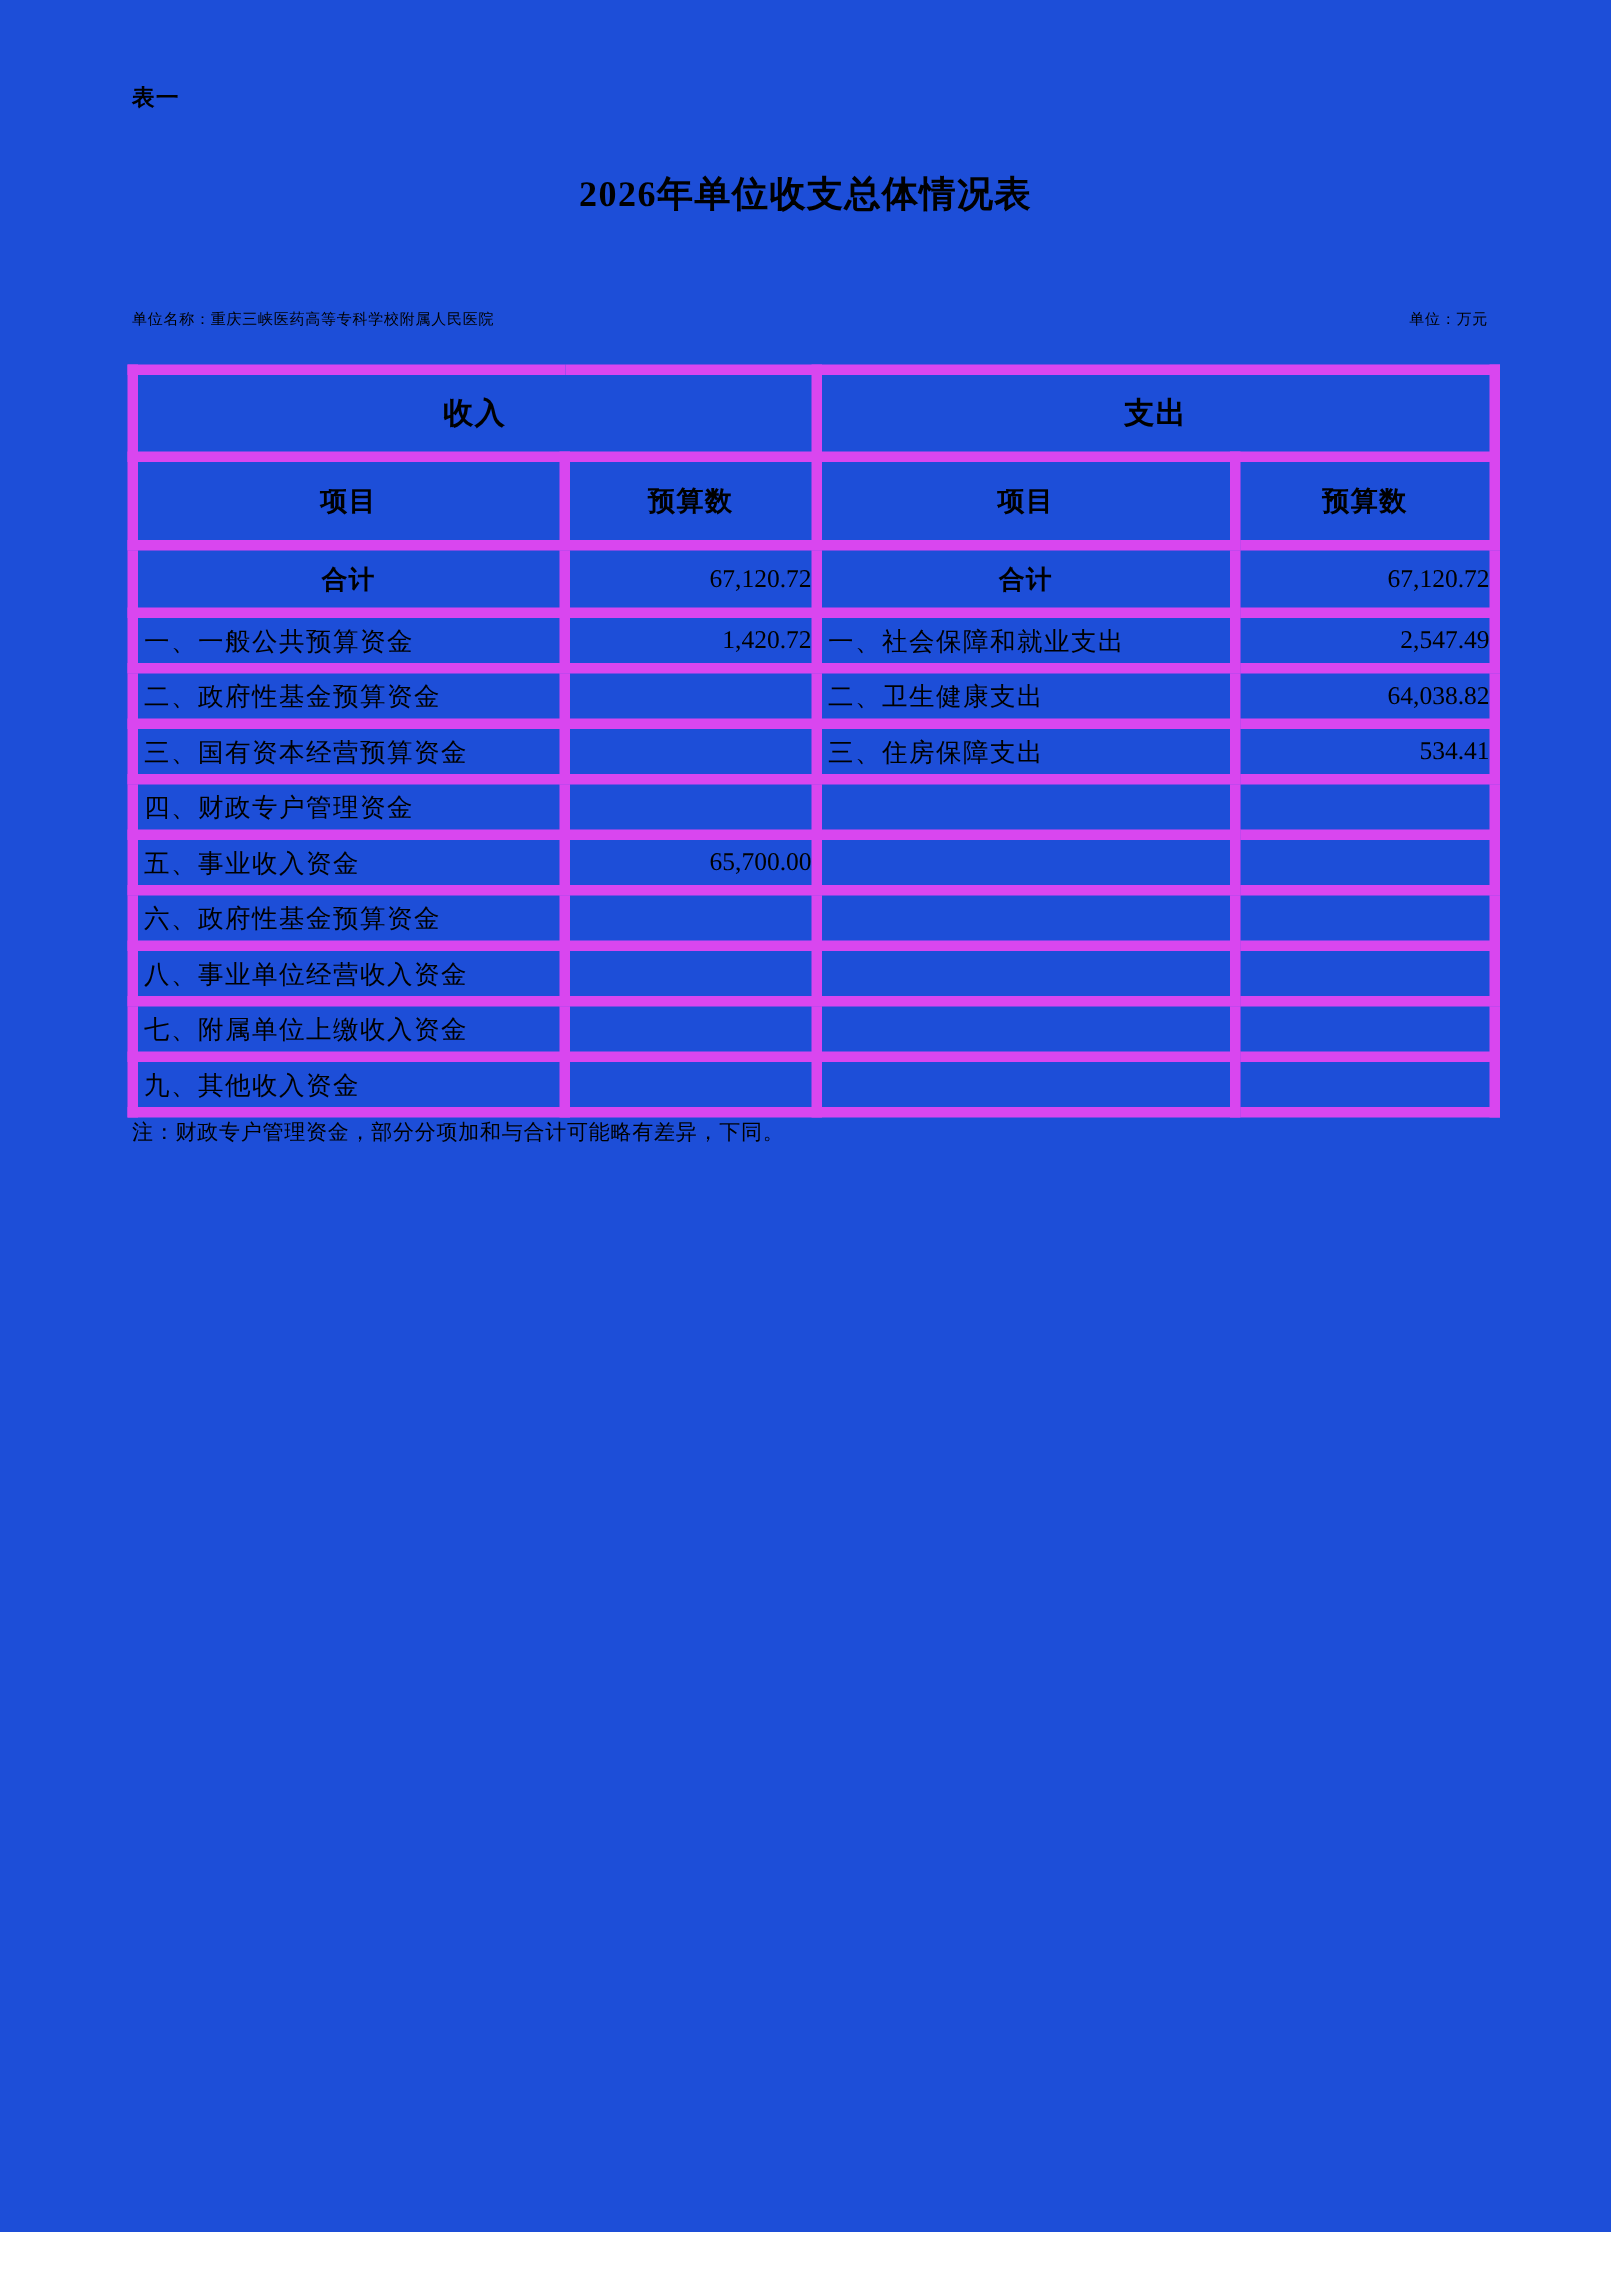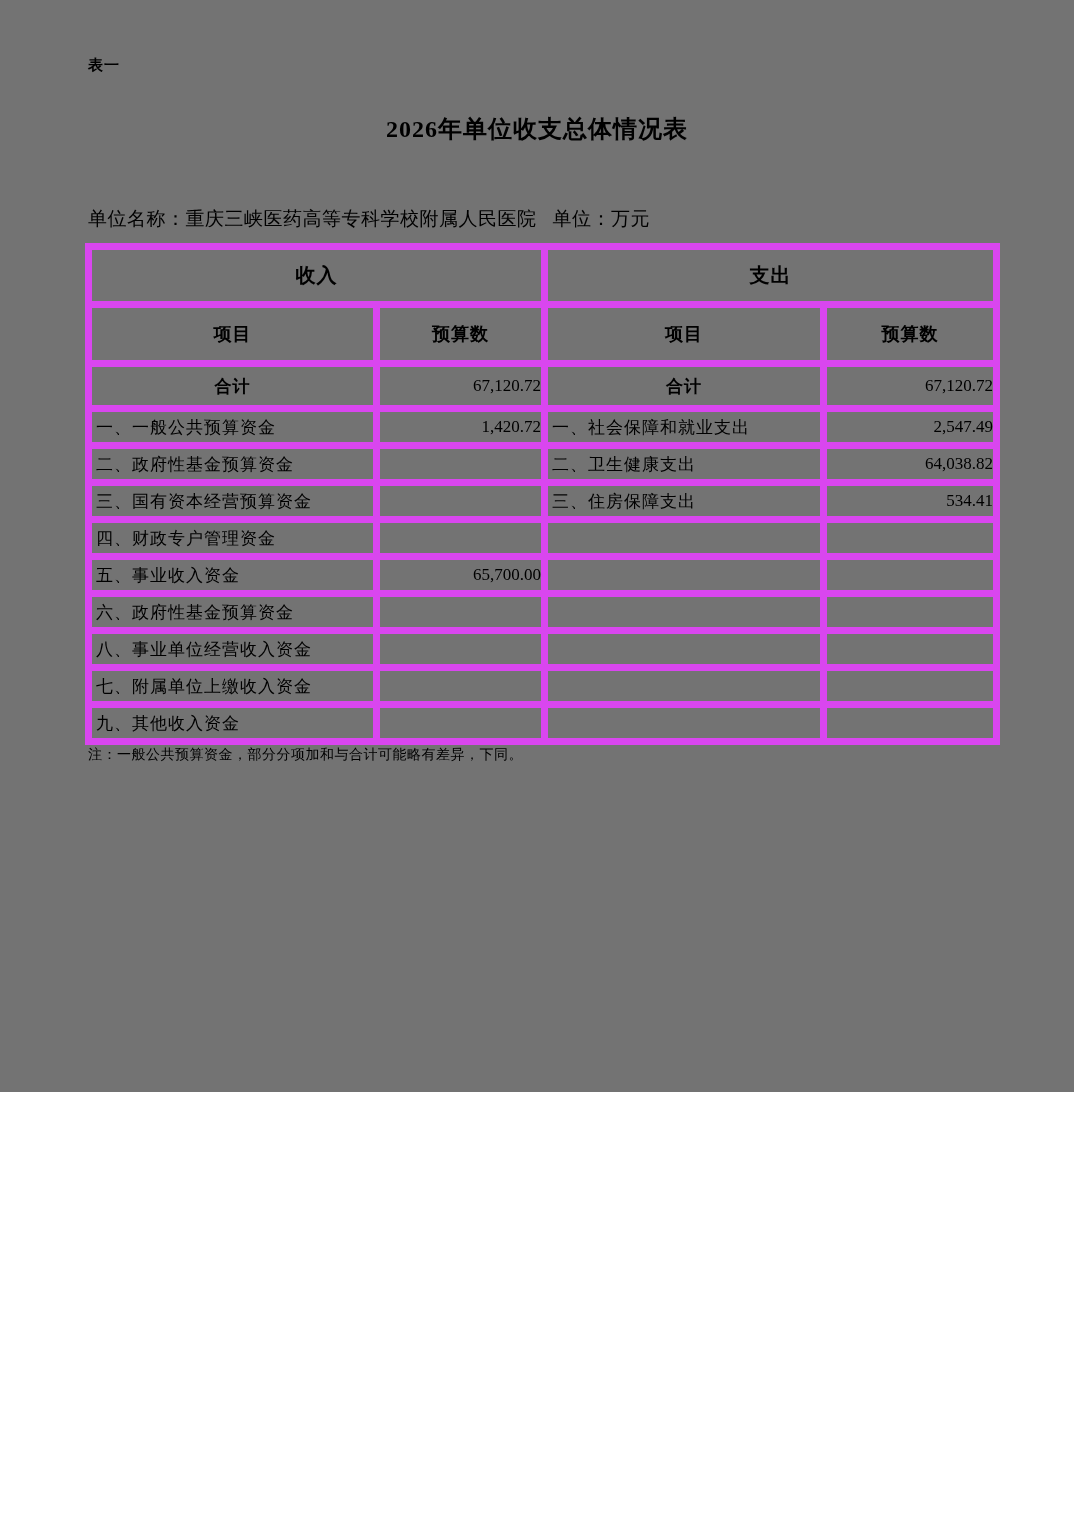--- a/index.html
+++ b/index.html
@@ -7,22 +7,22 @@
   body {
     width: 1074px;
     height: 1520px;
     position: relative;
     font-family: "Liberation Serif", "DejaVu Serif", serif;
     color: #000;
   }
   .page {
     position: relative;
     width: 1074px;
-    height: 1092px;
-    background: #737373;
+    height: 1488px;
+    background: #1d4ed8;
     overflow: hidden;
     text-decoration: underline;
   }
   .table-label {
     position: absolute;
     left: 88px;
     top: 56px;
     font-family: "Liberation Sans", "DejaVu Sans", sans-serif;
     font-weight: bold;
     font-size: 15px;
@@ -37,22 +37,22 @@
     font-weight: bold;
     font-size: 24px;
     letter-spacing: 1px;
   }
   .meta-row {
     position: absolute;
     left: 88px;
     right: 82px;
     top: 206px;
     display: flex;
-    justify-content: flex-start;
-    font-size: 19px;
+    justify-content: space-between;
+    font-size: 10px;
     letter-spacing: 0.5px;
     gap: 16px;
   }
   table.budget {
     position: absolute;
     left: 85px;
     top: 243px;
     width: 908px;
     border-collapse: collapse;
     table-layout: fixed;
@@ -197,15 +197,15 @@
       </tr>
       <tr class="h-data">
         <td class="item-cell">九、其他收入资金</td>
         <td class="num-cell"></td>
         <td class="item-cell"></td>
         <td class="num-cell"></td>
       </tr>
     </tbody>
   </table>
 
-  <div class="footnote">注：一般公共预算资金，部分分项加和与合计可能略有差异，下同。</div>
+  <div class="footnote">注：财政专户管理资金，部分分项加和与合计可能略有差异，下同。</div>
 
 </div>
 
 </body></html>

